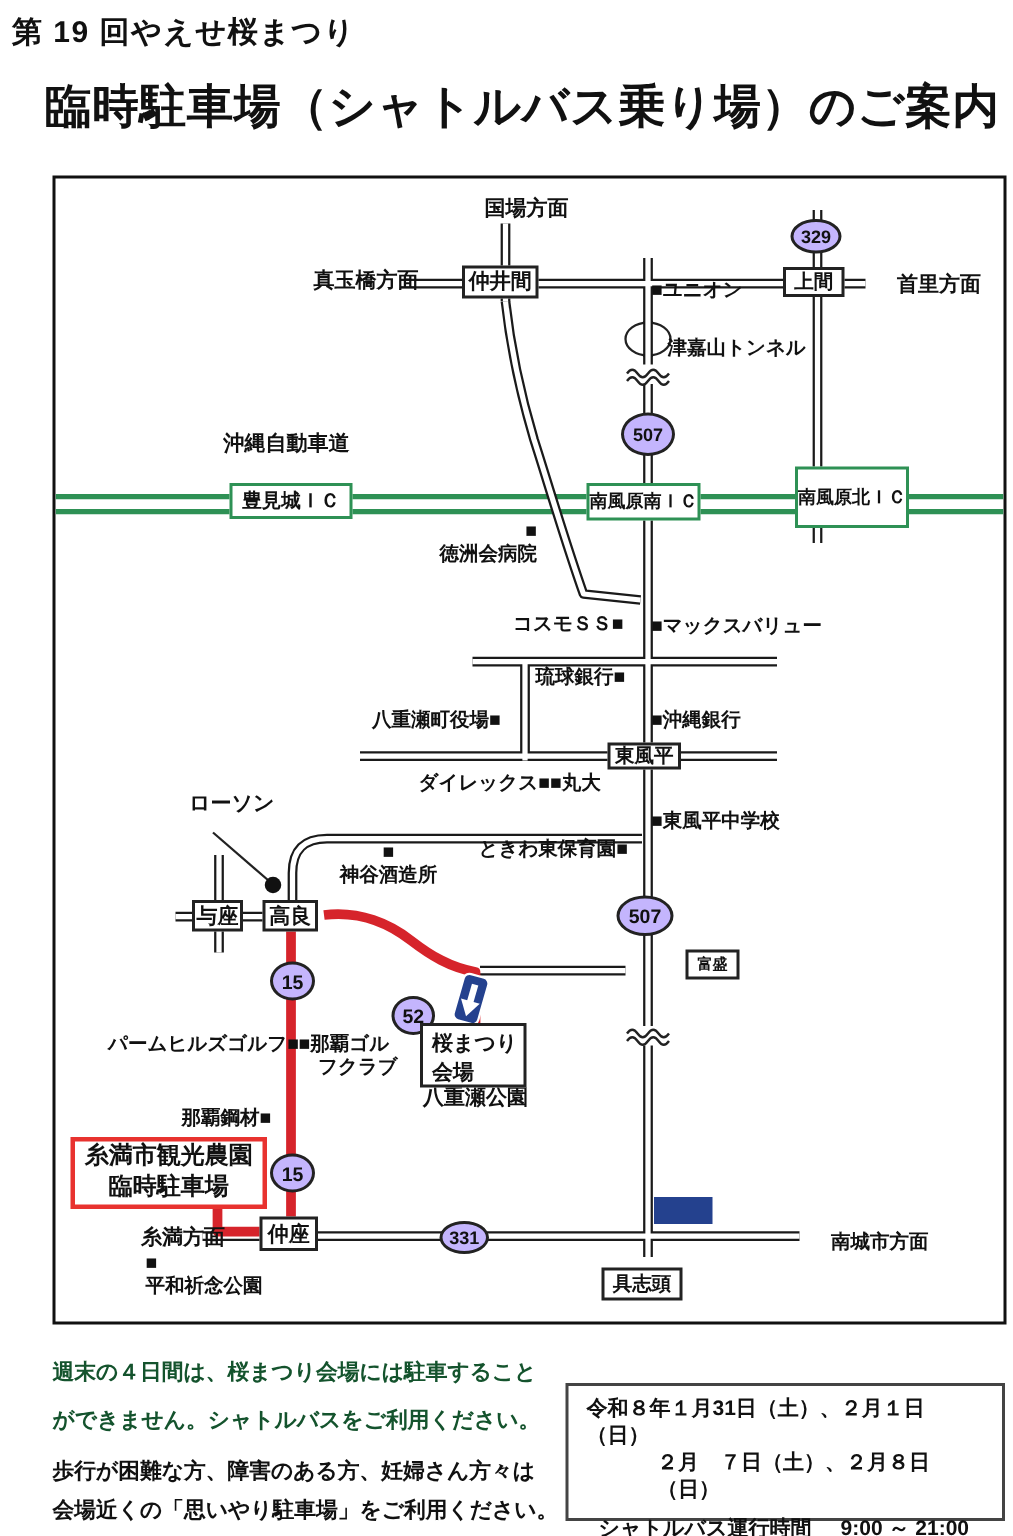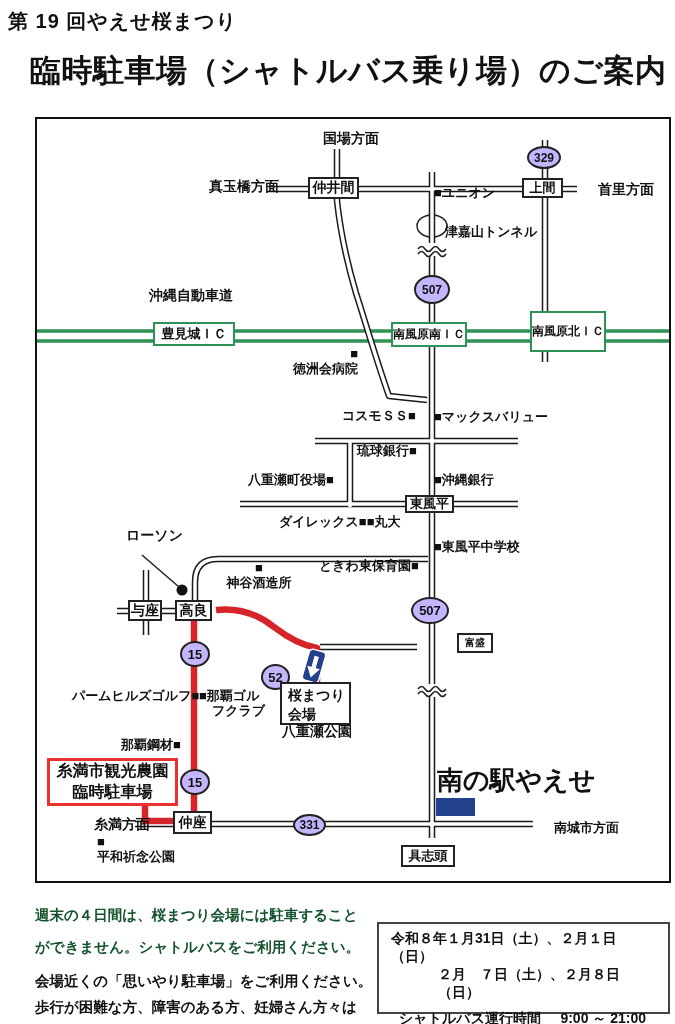--- a/index.html
+++ b/index.html
@@ -189,33 +189,32 @@
     <div class="lm" style="left:35px;top:569px;">パームヒルズゴルフ■</div>
     <div class="lm" style="left:162px;top:569px;">■那覇ゴル
 　フクラブ</div>
     <div class="lm" style="left:84px;top:618px;">那覇鋼材■</div>
     <div class="lm" style="left:60px;top:715px;">■
 平和祈念公園</div>
     <div class="lm" style="left:245px;top:604px;font-size:14px;">八重瀬公園</div>
 
     <div class="venuebox">桜まつり
 会場</div>
-    <div class="station-name">南の駅やえせ</div>
     <div class="station-rect"></div>
     <div class="parkingbox">糸満市観光農園
 臨時駐車場</div>
   </div>
 
   <div class="warning">
     <div>週末の４日間は、桜まつり会場には駐車すること</div>
     <div>ができません。シャトルバスをご利用ください。</div>
   </div>
   <div class="info">
+    <div>歩行が困難な方、障害のある方、妊婦さん方々は</div>
     <div>会場近くの「思いやり駐車場」をご利用ください。</div>
-    <div>歩行が困難な方、障害のある方、妊婦さん方々は</div>
   </div>
 
   <div class="sched-box">
     <div class="d1">令和８年１月31日（土）、２月１日（日）</div>
     <div class="d2">２月　７日（土）、２月８日（日）</div>
     <div class="sched-rows">
       <div class="sched-row">
         <span>シャトルバス運行時間</span>
         <span class="t">9:00 ～ 21:00</span>
       </div>

